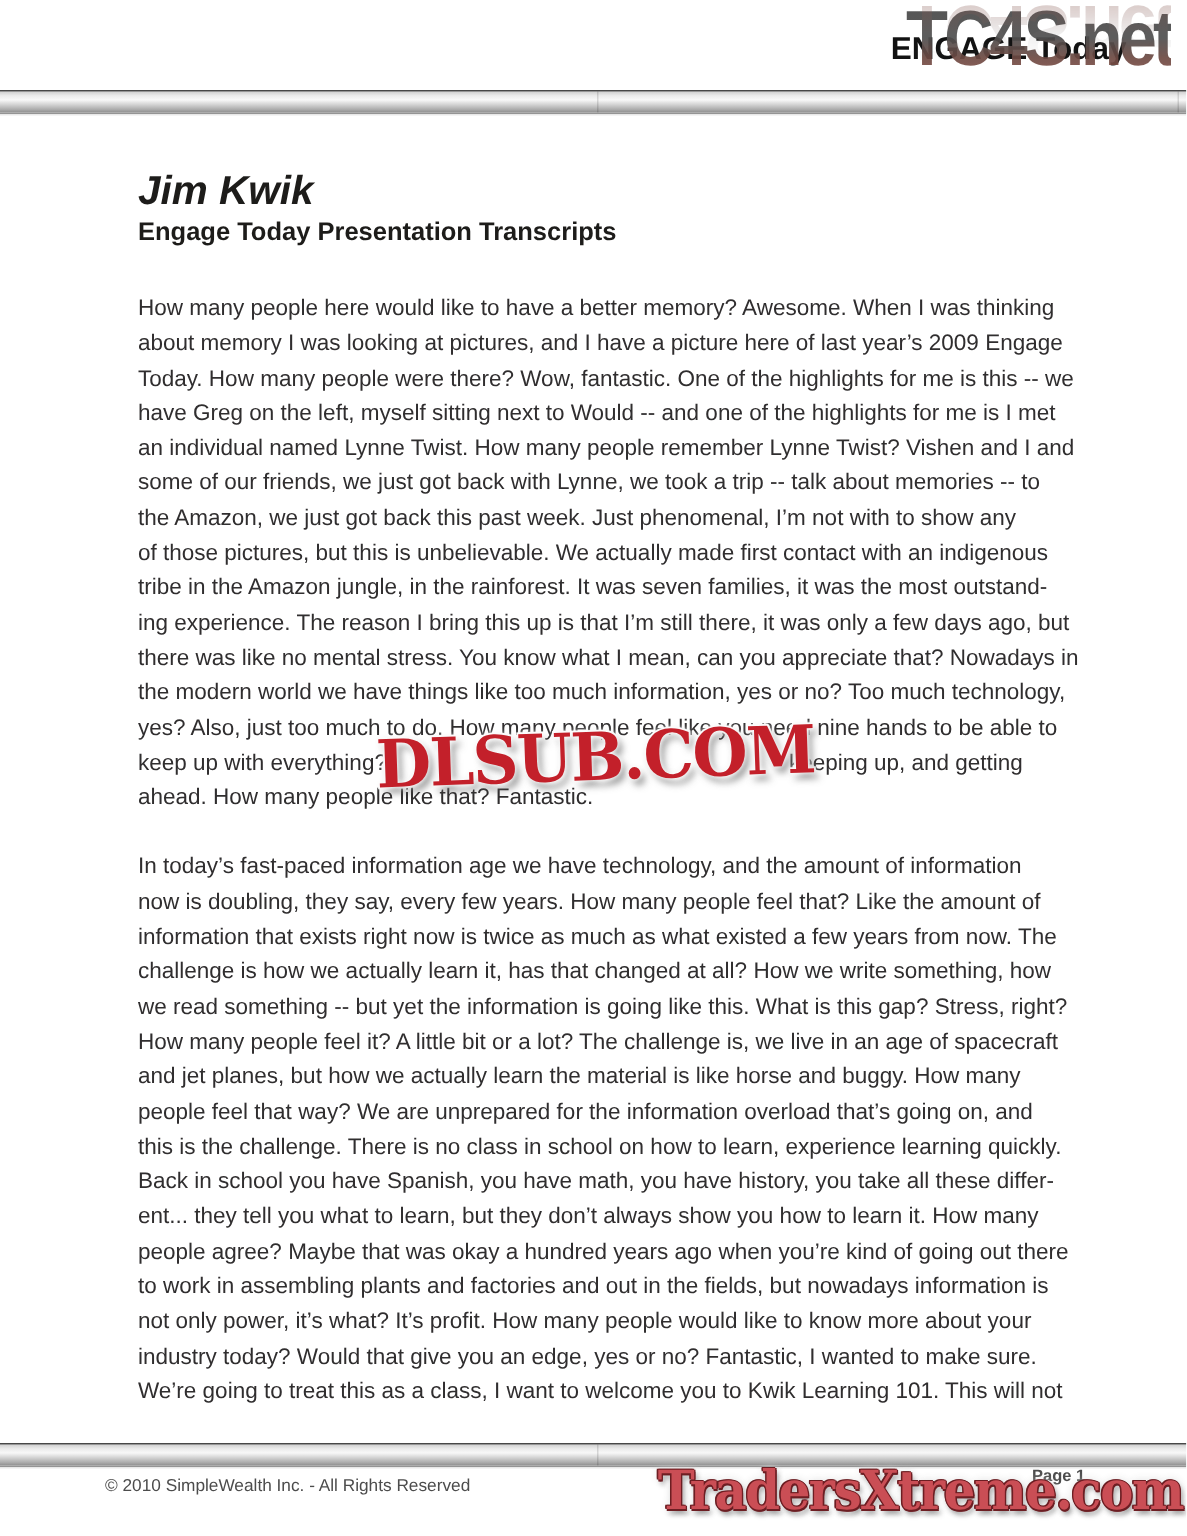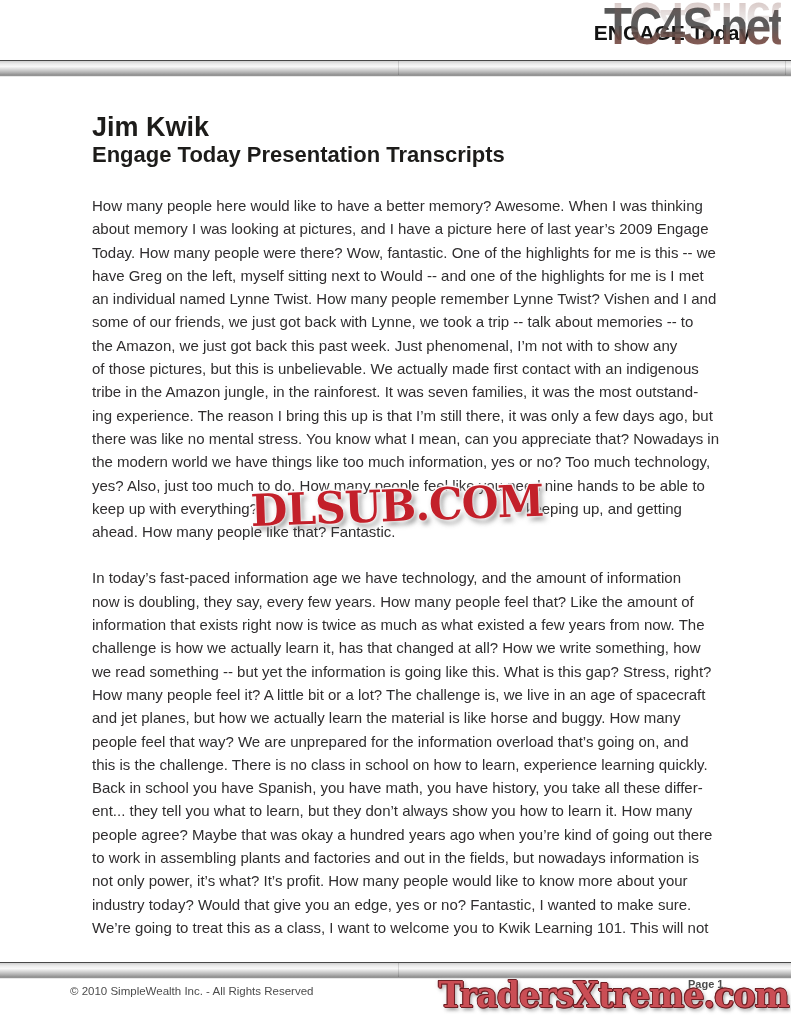--- a/index.html
+++ b/index.html
@@ -35,24 +35,24 @@
     background:linear-gradient(180deg,#cfcfcf 0%,#ebebeb 20%,#f8f8f8 40%,#d4d4d4 62%,#ababab 86%,#8f8f8f 100%);
     box-shadow:0 1px 0 rgba(230,230,230,.9);
   }
   .bar-top{ top:60px; }
   .bar-bottom{ top:962px; }
   .bar .seam{ position:absolute; top:0; width:1px; height:100%; background:rgba(0,0,0,.13); }
   .bar .seam-mid{ left:398px; } .bar .seam-right{ left:785px; }
   
   .content{ position:absolute; left:92px; top:112px; width:625px; z-index:1; }
   .name-heading{
-    margin:0; font-size:27px; line-height:30px; font-weight:700; color:#1d1c1a; letter-spacing:0;
+    margin:0; font-size:27px; line-height:30px; font-weight:700; color:#1d1c1a; letter-spacing:0;font-style:italic;
   }
   .sub-heading{
-    margin:2px 0 0 0; font-size:22px; line-height:21px; font-weight:700; color:#1d1c1a;
+    margin:2px 0 0 0; font-size:17px; line-height:21px; font-weight:700; color:#1d1c1a;
   }
   .paras{ margin-top:29px; }
   .para{ margin:0 12px 23px 0; }
   .line{
     font-size:15px; line-height:23.3px; color:#302e2f; white-space:nowrap;
   }
   .gap{ display:inline-block; width:268px; }
   
   .dlsub{
     position:absolute; left:250px; top:487px; z-index:5;

